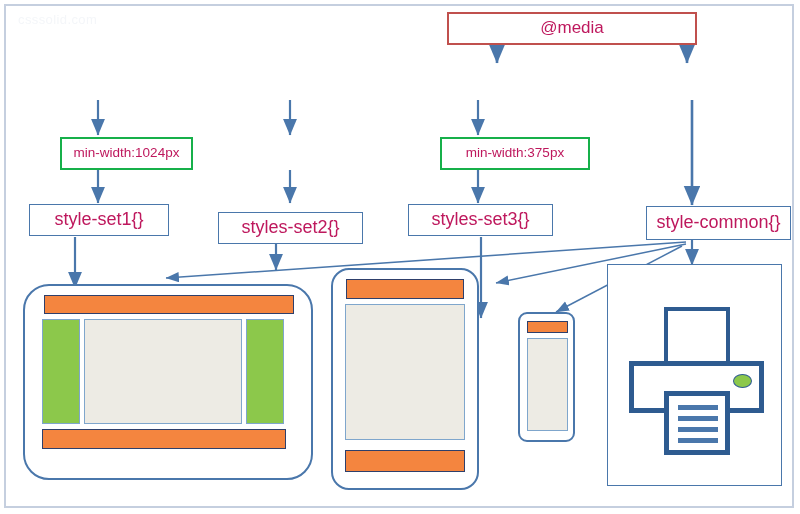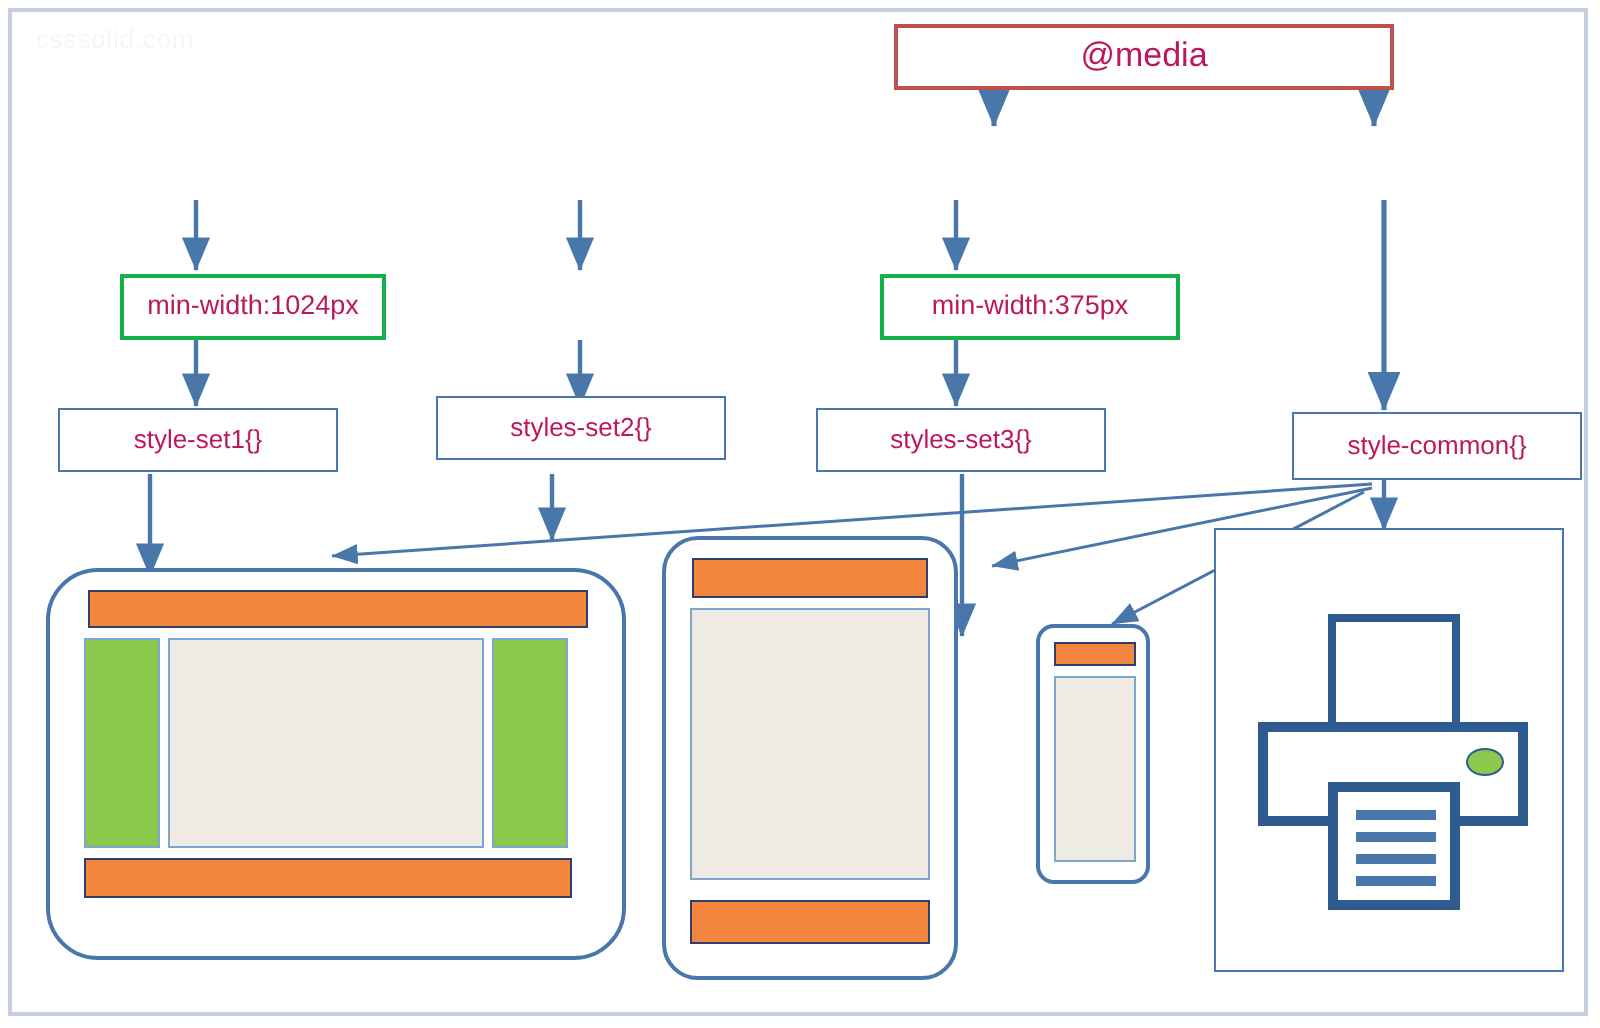--- a/index.html
+++ b/index.html
@@ -65,21 +65,21 @@
   .node-cat {
     border: 2px solid #ed8c3a;
     font-size: 15px;
   }
   .node-cond {
     border: 2px solid #16b04a;
     font-size: 13.5px;
   }
   .node-style {
     border: 1.6px solid #4a77ab;
-    font-size: 13px;
+    font-size: 18px;
   }
   
   .device {
     position: absolute;
     box-sizing: border-box;
     background: #ffffff;
   }
   .desktop-frame {
     border: 2px solid #4a77ab;
     border-radius: 26px;
@@ -192,21 +192,21 @@
 
 
 
   <div class="node node-cond" style="left:24px; top:137px; width:133px; height:33px;margin-left:36px;">min-width:1024px</div>
 
 
   <div class="node node-cond" style="left:404px; top:137px; width:150px; height:33px;margin-left:36px;">min-width:375px</div>
 
   <div class="node node-style" style="left:29px; top:204px; width:140px; height:32px;">style-set1{}</div>
 
-  <div class="node node-style" style="left:218px; top:198px; width:145px; height:32px;">styles-set2{}</div>
+  <div class="node node-style" style="left:218px; top:212px; width:145px; height:32px;">styles-set2{}</div>
 
   <div class="node node-style" style="left:408px; top:204px; width:145px; height:32px;">styles-set3{}</div>
 
   <div class="node node-style" style="left:622px; top:206px; width:145px; height:34px;margin-left:24px;">style-common{}</div>
 
   <div class="device desktop-frame" style="left:23px; top:284px; width:290px; height:196px;">
     <div class="bar-orange" style="left:19px; top:9px; width:250px; height:19px;"></div>
     <div class="panel-green" style="left:17px; top:33px; width:38px; height:105px;"></div>
     <div class="panel-content" style="left:59px; top:33px; width:158px; height:105px;"></div>
     <div class="panel-green" style="left:221px; top:33px; width:38px; height:105px;"></div>

